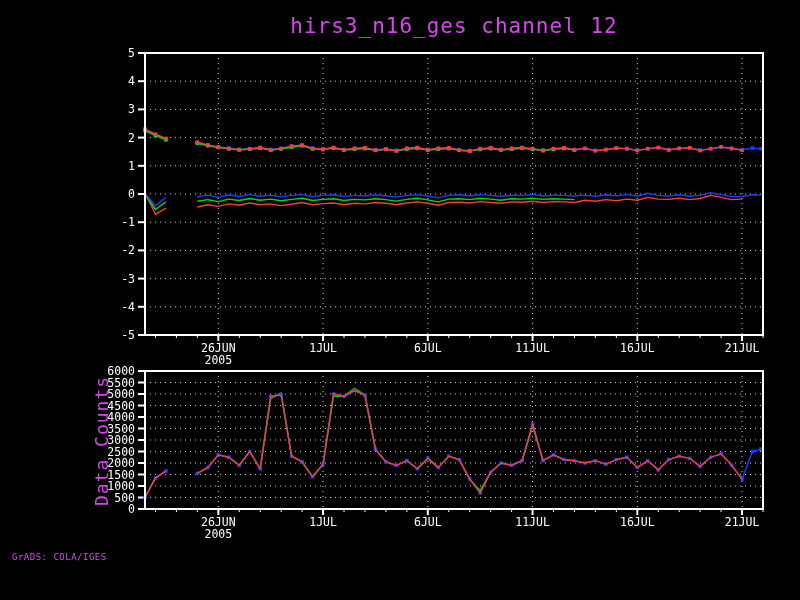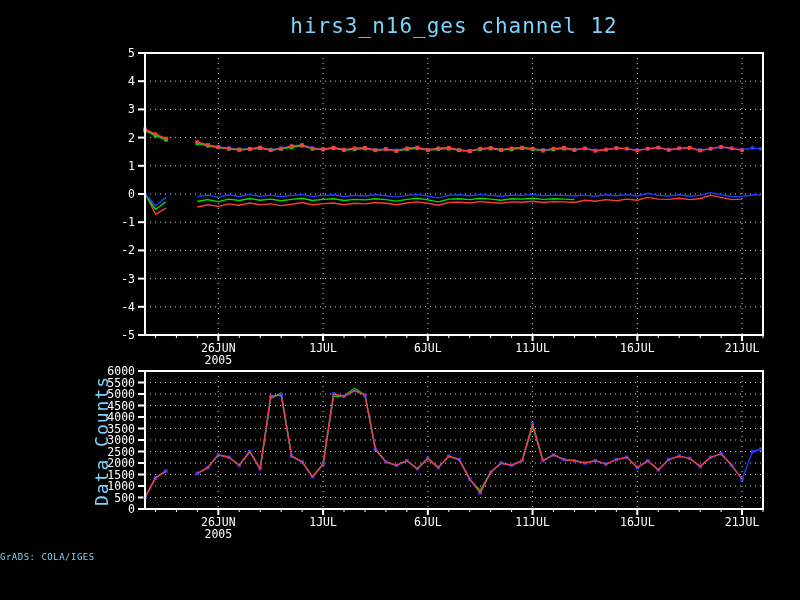--- a/index.html
+++ b/index.html
@@ -1,22 +1,22 @@
 <!DOCTYPE html>
 <html><head>
 <meta charset="utf-8">
 <style>
   html,body{margin:0;padding:0;background:#000;}
   .stage{position:relative;width:800px;height:600px;background:#000;overflow:hidden;
-         font-family:"DejaVu Sans Mono","Liberation Mono",monospace;color:#7dd3fc;}
+         font-family:"DejaVu Sans Mono","Liberation Mono",monospace;color:#d946ef;}
   .title{position:absolute;left:145px;top:14px;width:618px;text-align:center;
          font-size:21px;letter-spacing:1px;white-space:pre;}
   .ylabel{position:absolute;left:101px;top:441px;transform:translate(-50%,-50%) rotate(-90deg);
           font-size:18px;letter-spacing:1px;white-space:nowrap;}
-  .credit{position:absolute;left:0;top:552px;font-size:9px;letter-spacing:0.5px;}
+  .credit{position:absolute;left:12px;top:552px;font-size:9px;letter-spacing:0.5px;}
   svg{position:absolute;left:0;top:0;}
   svg text{fill:#ffffff;font-family:"DejaVu Sans Mono","Liberation Mono",monospace;}
 </style>
 </head>
 <body>
 
 <div class="stage">
   <div class="title">hirs3_n16_ges channel 12</div>
   <svg id="chart" width="800" height="600" viewBox="0 0 800 600">
       <g>

